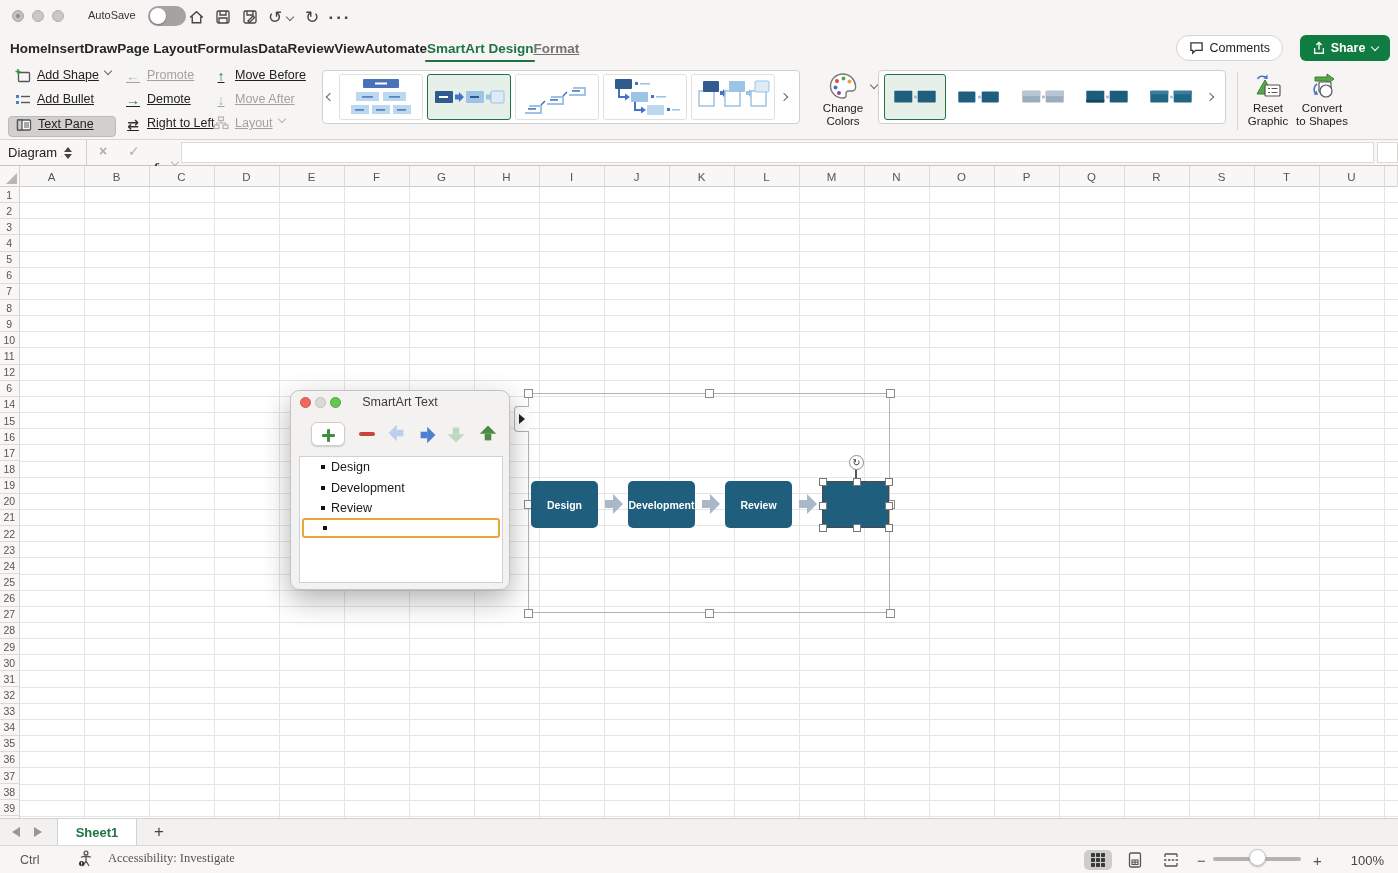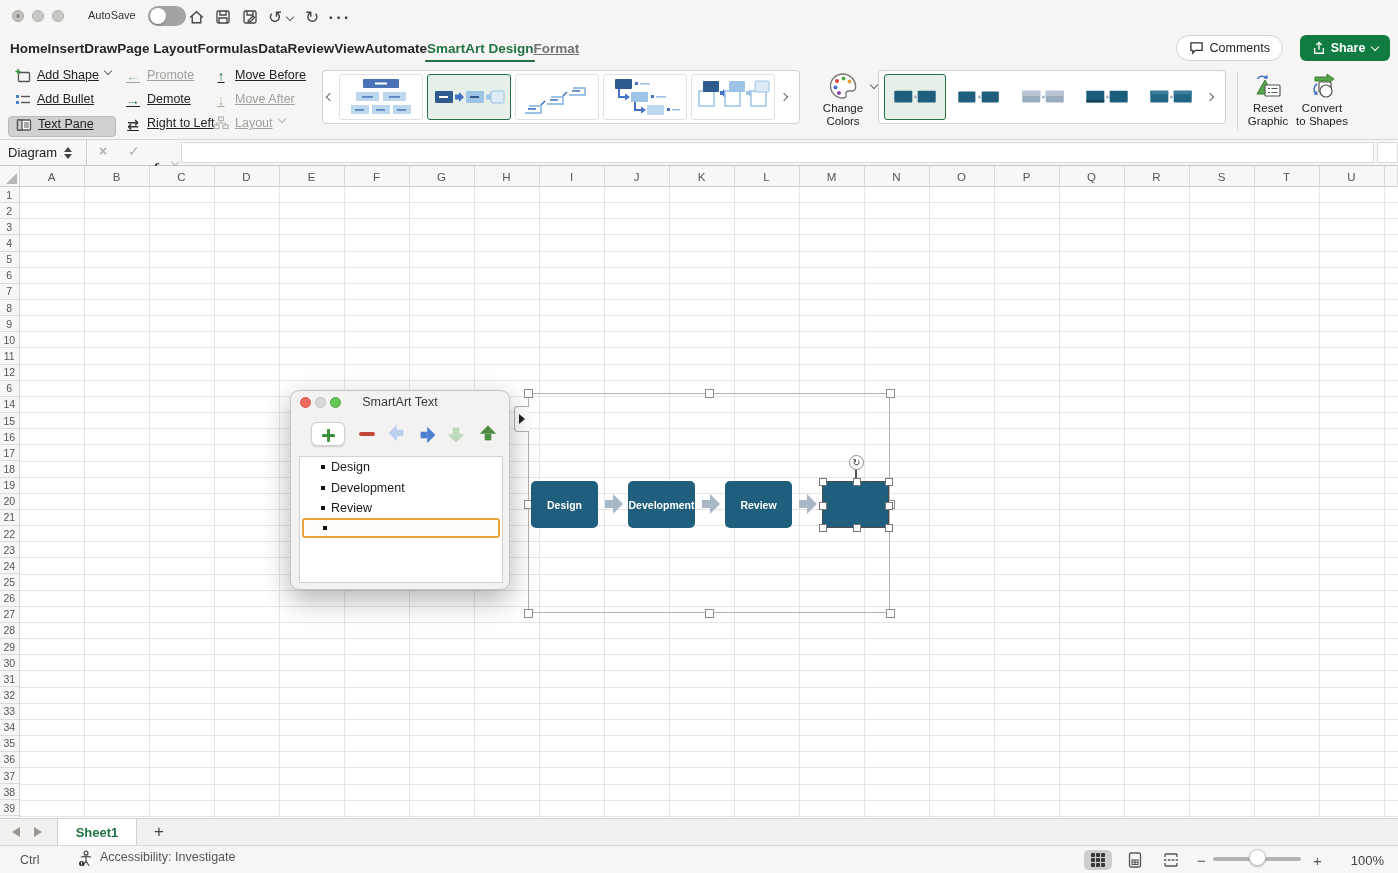--- a/index.html
+++ b/index.html
@@ -123,21 +123,21 @@
   .sheetbar { position:absolute; left:0; top:818px; width:100%; height:27px; background:#f2f1ef; border-top:1px solid #d4d2d0; }
   .nav-tri { position:absolute; top:8px; width:0; height:0; border-top:5.5px solid transparent; border-bottom:5.5px solid transparent; }
   .nav-left { left:12px; border-right:8px solid #98968f; }
   .nav-right { left:34px; border-left:8px solid #98968f; }
   .sheet-tab { position:absolute; left:57px; top:0; width:80px; height:26px; background:#fff; border-left:1px solid #d4d2d0; border-right:1px solid #d4d2d0; display:flex; align-items:center; justify-content:center; font-size:13px; font-weight:700; color:#217346; }
   .add-sheet { position:absolute; left:148px; top:2px; width:22px; height:22px; display:flex; align-items:center; justify-content:center; font-size:17px; color:#444; }
 
   
   .statusbar { position:absolute; left:0; top:845px; width:100%; height:28px; background:#f7f6f4; border-top:1px solid #dbd9d7; font-size:12.5px; color:#555; }
   .sb-ready { position:absolute; left:20px; top:7px; }
-  .sb-acc { position:absolute; left:78px; top:4px; display:flex; align-items:flex-start; gap:6px; }
+  .sb-acc { position:absolute; left:78px; top:4px; display:flex; align-items:center; gap:14px;font-family:Liberation Serif, serif; }
   .view-btn { position:absolute; top:4px; width:28px; height:20px; border-radius:5px; display:flex; align-items:center; justify-content:center; }
   .view-btn.selected { background:#cfcdcb; }
   .zoom-minus { position:absolute; left:1197px; top:6px; font-size:15px; color:#555; }
   .zoom-track { position:absolute; left:1213px; top:857px; width:88px; height:3.5px; background:#b5b3b1; border-radius:2px; }
   .zoom-thumb { position:absolute; left:1249px; top:849px; width:17px; height:17px; border-radius:50%; background:#fff; border:1px solid #c5c3c1; box-shadow:0 1px 2px rgba(0,0,0,.25); }
   .zoom-plus { position:absolute; left:1313px; top:6px; font-size:15px; color:#555; }
   .zoom-val { position:absolute; left:1336px; top:7px; width:48px; text-align:right; color:#444; font-size:13px; }
 </style>
 </head>
 <body>

